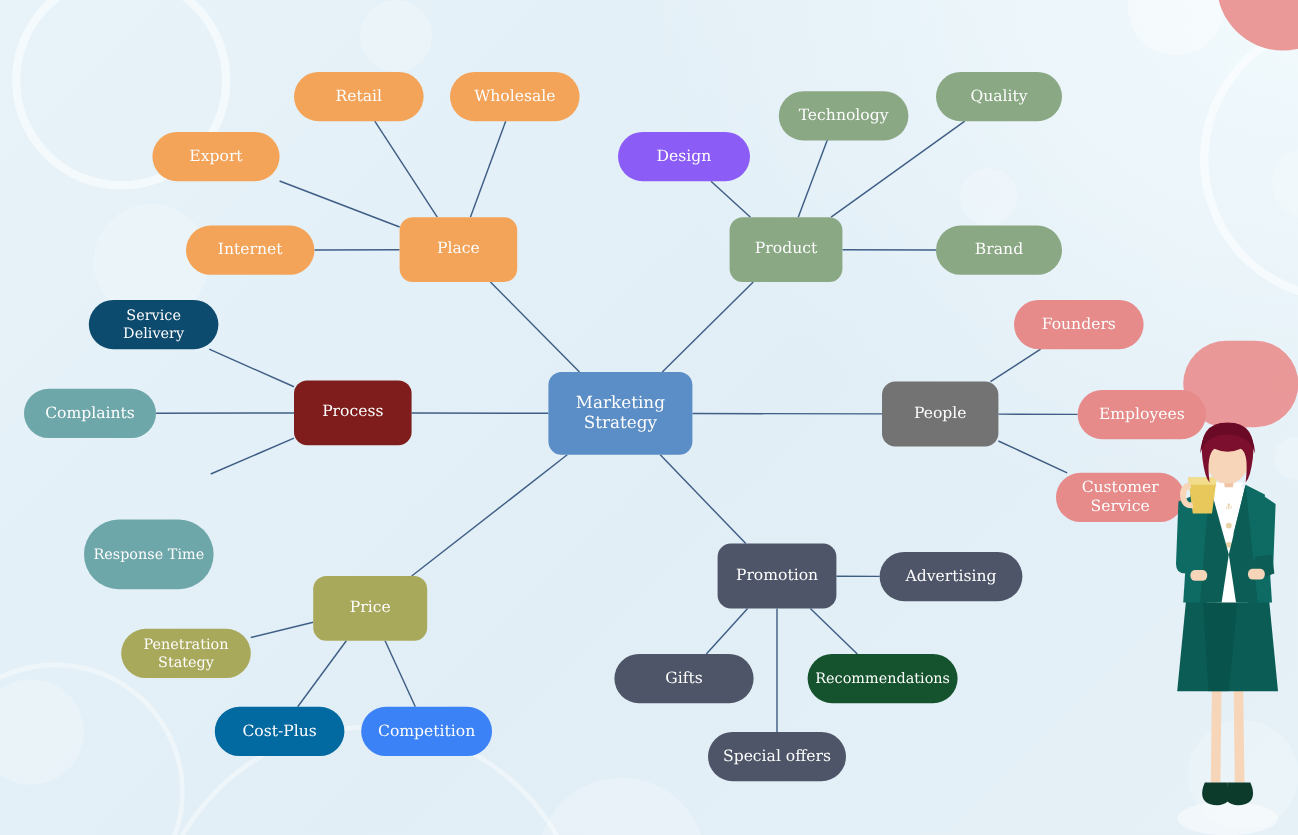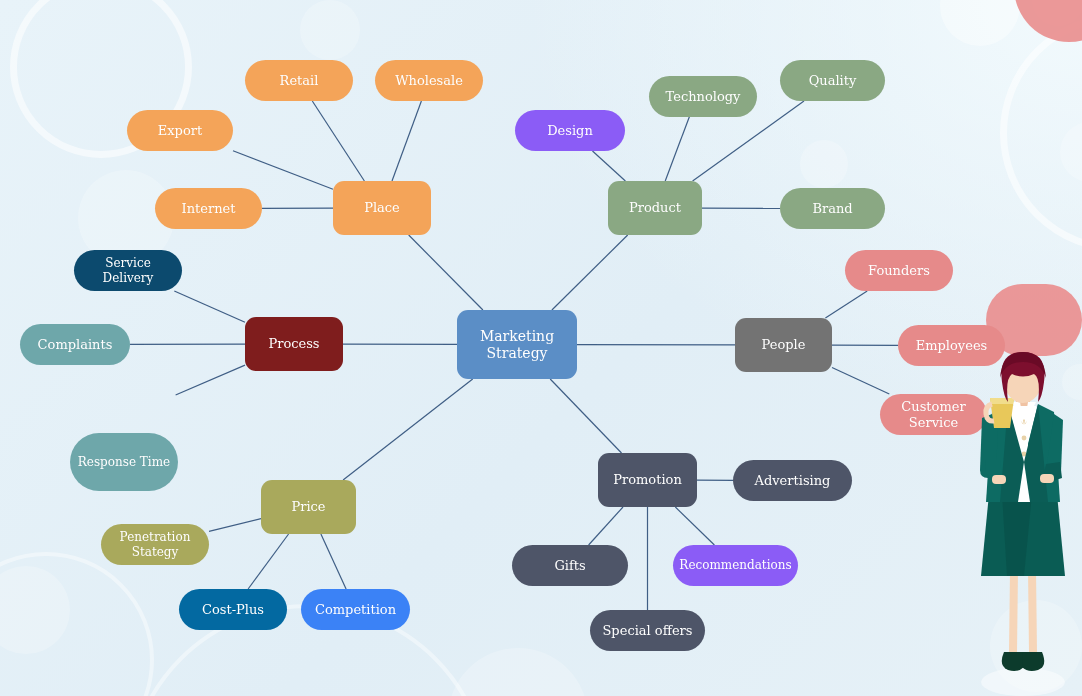--- a/index.html
+++ b/index.html
@@ -158,21 +158,21 @@
       <div class="node pill" style="left: 20px; top: 324px; width: 110px; height: 41px; background: rgb(110, 167, 170); font-size: 13px;"><span>Complaints</span></div>
       <div class="node pill" style="left: 70px; top: 395px; width: 108px; height: 58px; background: rgb(110, 167, 170); font-size: 12px; margin-top: 38px;"><span>Response Time</span></div>
       <div class="node box" style="left: 261px; top: 480px; width: 95px; height: 54px; background: rgb(169, 169, 92); font-size: 13px;"><span>Price</span></div>
       <div class="node pill" style="left: 101px; top: 524px; width: 108px; height: 41px; background: rgb(169, 169, 92); font-size: 12px;"><span>Penetration
 Stategy</span></div>
       <div class="node pill" style="left: 179px; top: 589px; width: 108px; height: 41px; background: #0369a1; font-size: 13px;"><span>Cost-Plus</span></div>
       <div class="node pill" style="left: 301px; top: 589px; width: 109px; height: 41px; background: #3b82f6; font-size: 13px;"><span>Competition</span></div>
       <div class="node box" style="left: 598px; top: 453px; width: 99px; height: 54px; background: rgb(78, 85, 104); font-size: 13px;"><span>Promotion</span></div>
       <div class="node pill" style="left: 733px; top: 460px; width: 119px; height: 41px; background: rgb(78, 85, 104); font-size: 13px;"><span>Advertising</span></div>
       <div class="node pill" style="left: 512px; top: 545px; width: 116px; height: 41px; background: rgb(78, 85, 104); font-size: 13px;"><span>Gifts</span></div>
-      <div class="node pill" style="left: 673px; top: 545px; width: 125px; height: 41px; background: #8b5cf6; font-size: 12px;"><span>Recommendations</span></div>
+      <div class="node pill" style="left: 673px; top: 545px; width: 125px; height: 41px; background: #14532d; font-size: 12px;"><span>Recommendations</span></div>
       <div class="node pill" style="left: 590px; top: 610px; width: 115px; height: 41px; background: rgb(78, 85, 104); font-size: 13px;"><span>Special offers</span></div>
     </div>
 
   <svg id="person" viewBox="0 0 122 344">
     <ellipse cx="61" cy="330" rx="42" ry="14" fill="#ffffff" opacity="0.45"></ellipse>
 
     <path d="M48 218 L56 218 L55 300 L47 300 Z" fill="#f6d5b8"></path>
     <path d="M66 218 L74 218 L75 300 L67 300 Z" fill="#f6d5b8"></path>
 
     <path d="M42 300 q-6 14 4 18 q10 3 16 -3 l-1 -15 Z" fill="#0c3b2c"></path>

